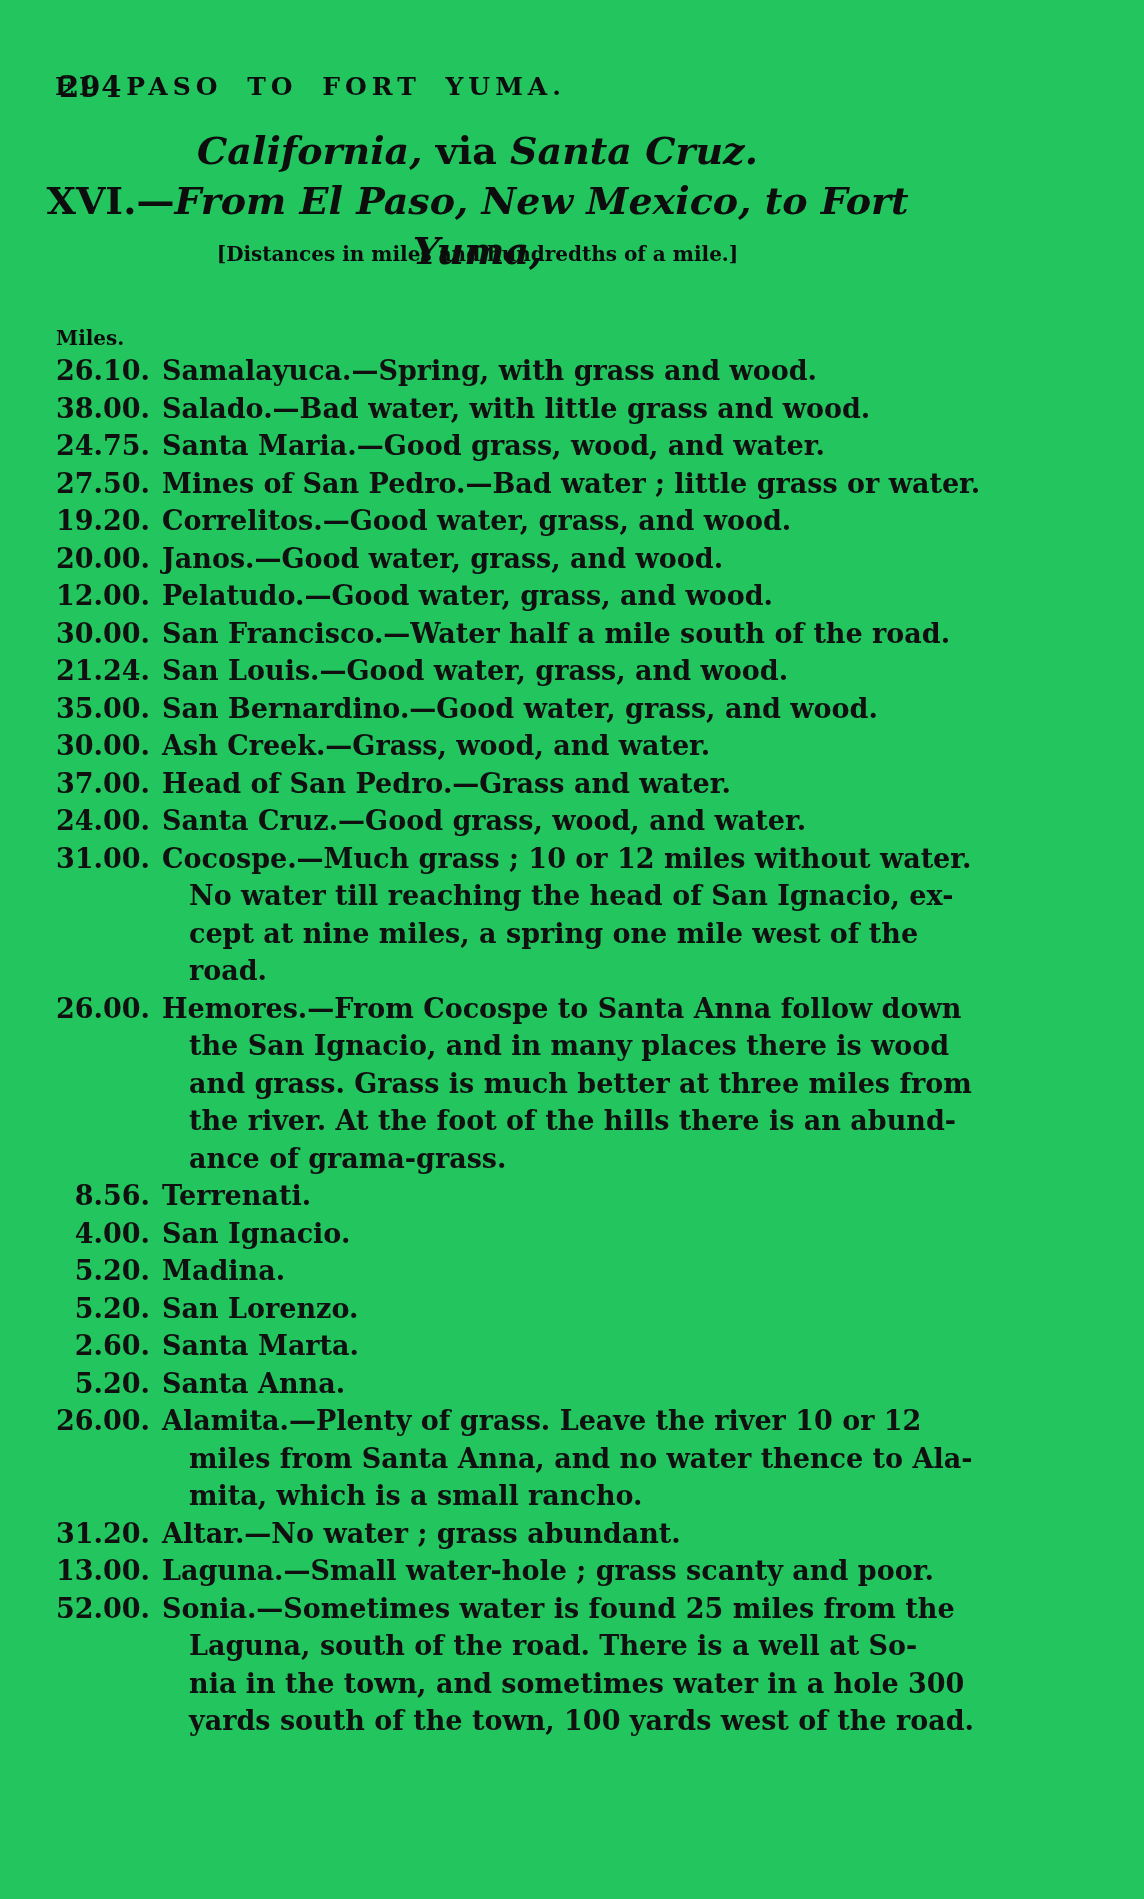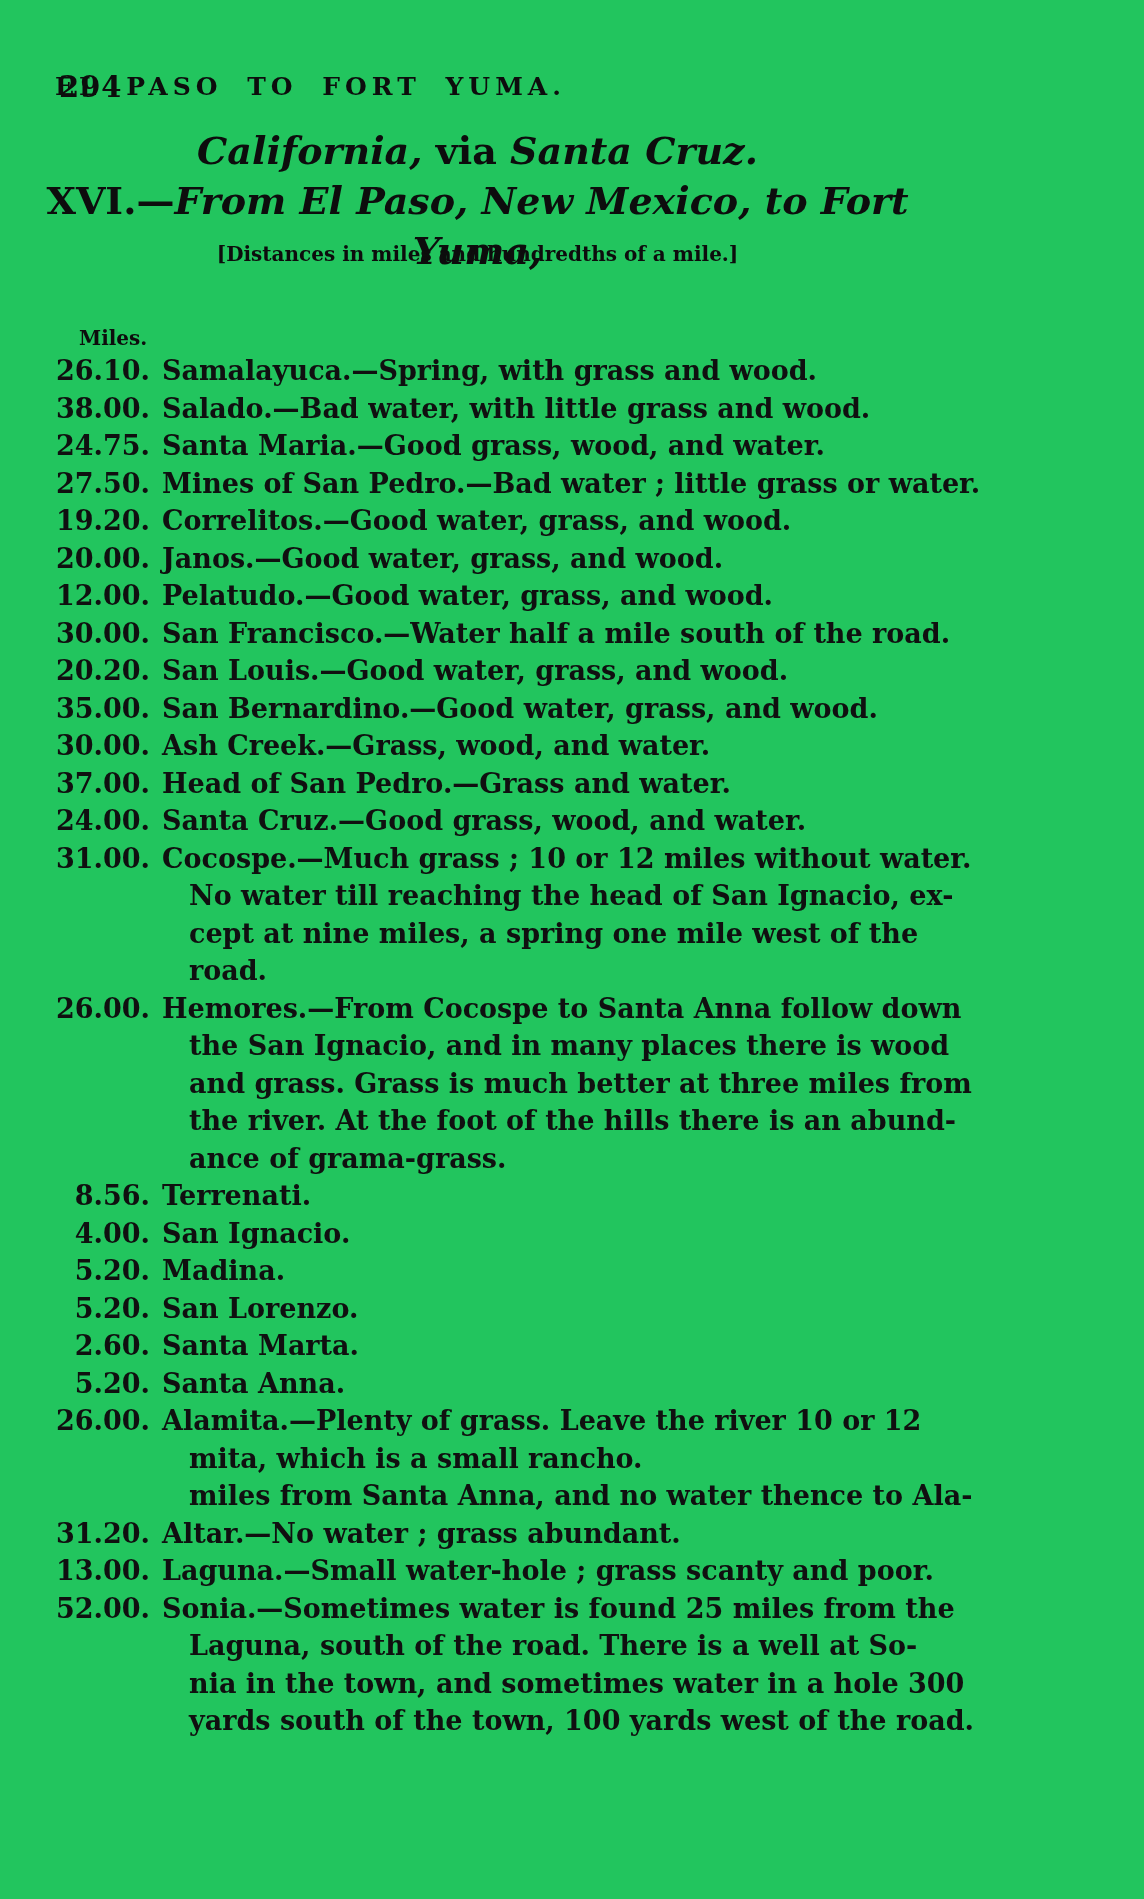--- a/index.html
+++ b/index.html
@@ -33,21 +33,21 @@
   }
   .title-italic { font-style: italic; }
   .title-roman { font-style: normal; }
   .distance-note {
     position: absolute; top: 242px; left: 55px; width: 845px;
     text-align: center;
     font-size: 20px; font-weight: 700;
   }
   .miles-label {
     position: absolute; top: 326px; left: 56px;
-    font-size: 20px; font-weight: 700; margin-left: 23px;
+    font-size: 20px; font-weight: 700;
   }
   .itinerary {
     position: absolute; top: 352px; left: 55px; width: 865px;
     font-size: 27px; font-weight: 700; line-height: 37.5px;
     color: #101010;
   }
   .entry { display: flex; }
   .miles {
     flex: 0 0 95px; width: 95px;
     text-align: right;
@@ -120,21 +120,21 @@
           <div class="line">Pelatudo.—Good water, grass, and wood.</div>
         </div>
       </div>
       <div class="entry">
         <div class="miles">30.00.</div>
         <div class="desc">
           <div class="line">San Francisco.—Water half a mile south of the road.</div>
         </div>
       </div>
       <div class="entry">
-        <div class="miles">20.20.</div>
+        <div class="miles">21.24.</div>
         <div class="desc">
           <div class="line">San Louis.—Good water, grass, and wood.</div>
         </div>
       </div>
       <div class="entry">
         <div class="miles">35.00.</div>
         <div class="desc">
           <div class="line">San Bernardino.—Good water, grass, and wood.</div>
         </div>
       </div>
@@ -208,22 +208,22 @@
       <div class="entry">
         <div class="miles">5.20.</div>
         <div class="desc">
           <div class="line">Santa Anna.</div>
         </div>
       </div>
       <div class="entry">
         <div class="miles">26.00.</div>
         <div class="desc">
           <div class="line">Alamita.—Plenty of grass.  Leave the river 10 or 12</div>
+          <div class="line cont">miles from Santa Anna, and no water thence to Ala-</div>
           <div class="line cont">mita, which is a small rancho.</div>
-          <div class="line cont">miles from Santa Anna, and no water thence to Ala-</div>
         </div>
       </div>
       <div class="entry">
         <div class="miles">31.20.</div>
         <div class="desc">
           <div class="line">Altar.—No water ;  grass abundant.</div>
         </div>
       </div>
       <div class="entry">
         <div class="miles">13.00.</div>

